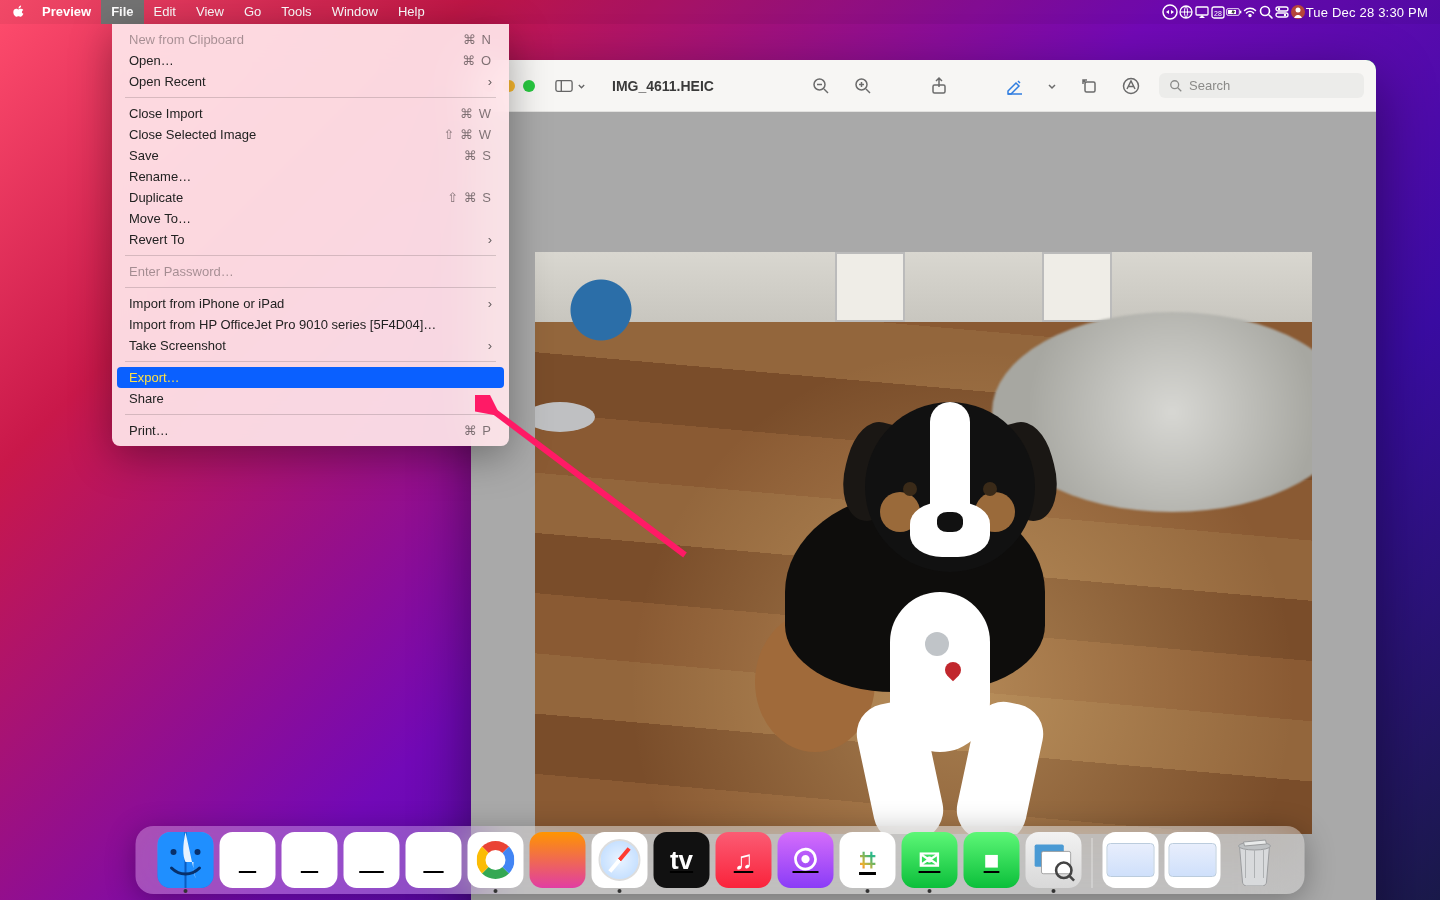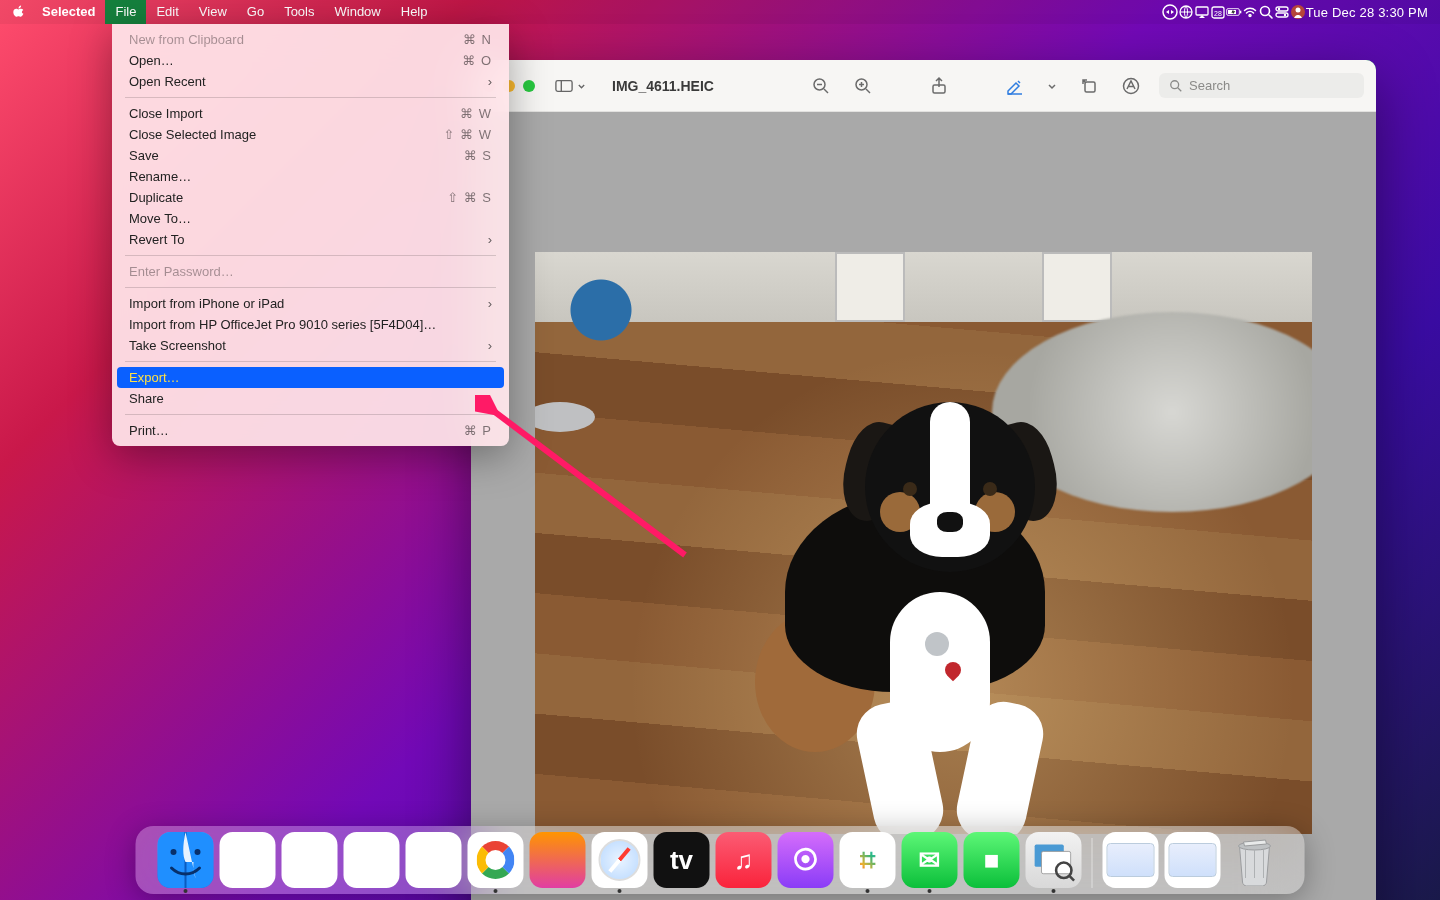--- a/index.html
+++ b/index.html
@@ -11,21 +11,21 @@
 
 .menubar {
   position: absolute; top:0; left:0; right:0; height:24px;
   display:flex; align-items:center; justify-content:space-between;
   padding:0 12px; color:#fff; font-size:13px;
   background: rgba(0,0,0,0.05);
 }
 .menubar-left, .statusbar { display:flex; align-items:center; gap:0; }
 .menubar-left .mi { padding:0 10px; line-height:24px; cursor:default; }
 .menubar-left .mi.app { font-weight:600; }
-.menubar-left .mi.open { background:#15803d; }
+.menubar-left .mi.open { background:#737373;font-weight:bold; }
 .apple-logo { width:14px; height:14px; fill:#fff; margin-right:6px; }
 .statusbar { font-size:13px; }
 .statusbar .si { display:flex; align-items:center; }
 .statusbar svg { width:16px; height:16px; fill:#fff; }
 .clock { font-weight:400; letter-spacing:0.2px;}
 
 .dropdown {
   position:absolute; top:24px; left:112px; width:397px;
   background: rgba(255,230,235,0.93);
   backdrop-filter: blur(20px);
@@ -92,21 +92,21 @@
 .dog .legL{position:absolute;left:150px;top:330px;width:70px;height:140px;background:#fff;border-radius:30px;transform:rotate(-12deg);}
 .dog .legR{position:absolute;left:250px;top:330px;width:70px;height:140px;background:#fff;border-radius:30px;transform:rotate(12deg);}
 .dog .haunch{position:absolute;left:40px;top:240px;width:120px;height:140px;background:#a06a3a;border-radius:50%;}
 
 .arrow{position:absolute;left:475px;top:395px;width:220px;height:170px;pointer-events:none;}
 .arrow svg{width:100%;height:100%;}
 
 .dock { position:absolute; bottom:6px; left:50%; transform:translateX(-50%);
   display:flex; align-items:flex-end; gap:6px; padding:6px 22px;
   background:rgba(255,255,255,0.28); border-radius:18px;
-  box-shadow:0 6px 30px rgba(0,0,0,0.3); backdrop-filter:blur(30px);}
+  box-shadow:0 6px 30px rgba(0,0,0,0.3); backdrop-filter:blur(30px);text-decoration:underline;}
 .dock .app-icon{ width:56px;height:56px;border-radius:13px; position:relative;
   display:flex;align-items:center;justify-content:center; font-size:26px; font-weight:700; color:#fff;}
 .dock .dot::after{content:"";position:absolute;bottom:-5px;left:50%;transform:translateX(-50%);
   width:4px;height:4px;background:#333;border-radius:50%;}
 .dock-sep{width:1px;height:50px;background:rgba(255,255,255,0.5);margin:0 4px;}
 .ic-finder{background:linear-gradient(#4aa8ff,#1272e8);}
 .ic-ppt{background:#fff;color:#c43e1c;}
 .ic-xls{background:#fff;color:#107c41;}
 .ic-word{background:#fff;color:#185abd;}
 .ic-outlook{background:#fff;color:#0f6cbd;}
@@ -131,21 +131,21 @@
 .trash-svg{width:46px;height:52px;}
 </style>
 </head>
 <body>
 
 <div class="menubar">
   <div class="menubar-left">
     <svg class="apple-logo" viewBox="0 0 16 16">
         <path d="M11.3 8.5c0-1.9 1.6-2.8 1.6-2.8-0.9-1.3-2.3-1.4-2.7-1.4-1.2-.1-2.3.7-2.9.7s-1.5-.7-2.5-.7C3.3 4.3 1.5 5.5 1.5 8c0 1.4.5 2.9 1.2 3.8.6.8 1.3 1.7 2.3 1.7s1.3-.6 2.4-.6 1.4.6 2.4.6 1.7-.8 2.3-1.7c.4-.6.7-1.2.9-1.9-1.6-.6-1.7-1.4-1.7-1.4zM9.6 2.9c.5-.6.9-1.5.8-2.4-.8 0-1.7.5-2.2 1.2-.5.6-.9 1.5-.8 2.3.9.1 1.7-.4 2.2-1.1z"></path>
       </svg>
-    <div class="mi app">Selected</div>
+    <div class="mi app">Preview</div>
     <div class="mi open">File</div>
     <div class="mi">Edit</div>
     <div class="mi">View</div>
     <div class="mi">Go</div>
     <div class="mi">Tools</div>
     <div class="mi">Window</div>
     <div class="mi">Help</div>
   </div>
   <div class="statusbar">
     <span class="si">

